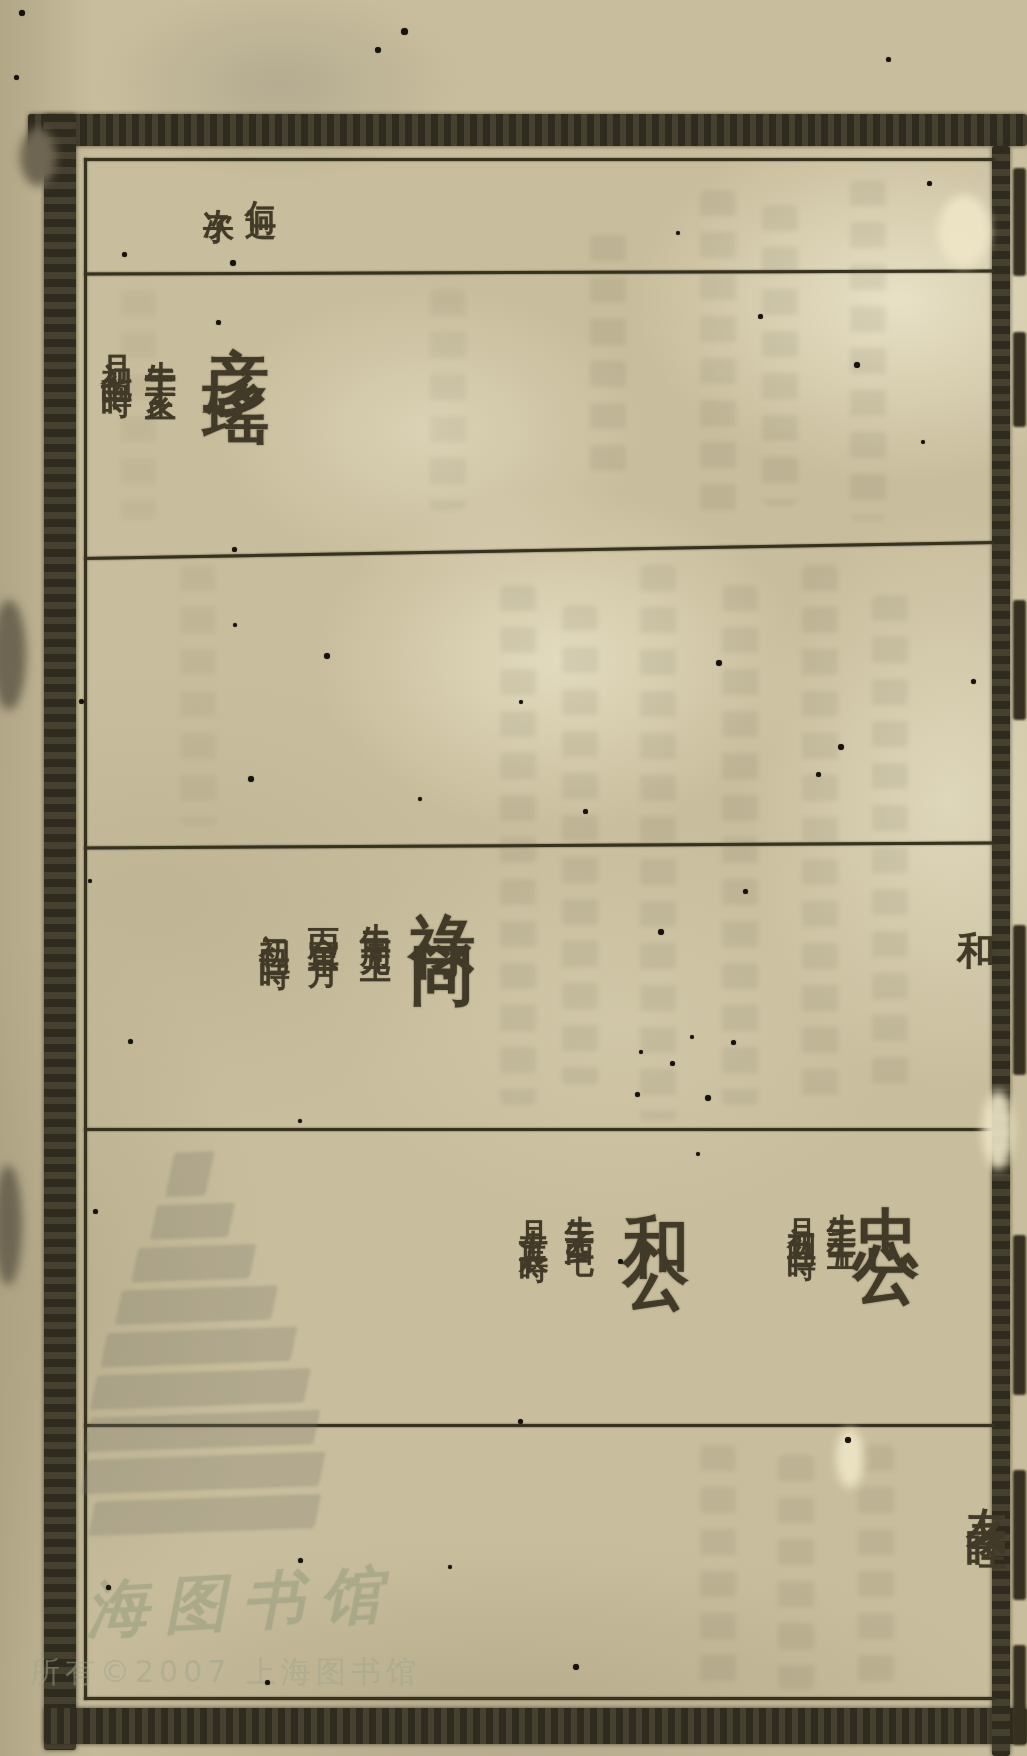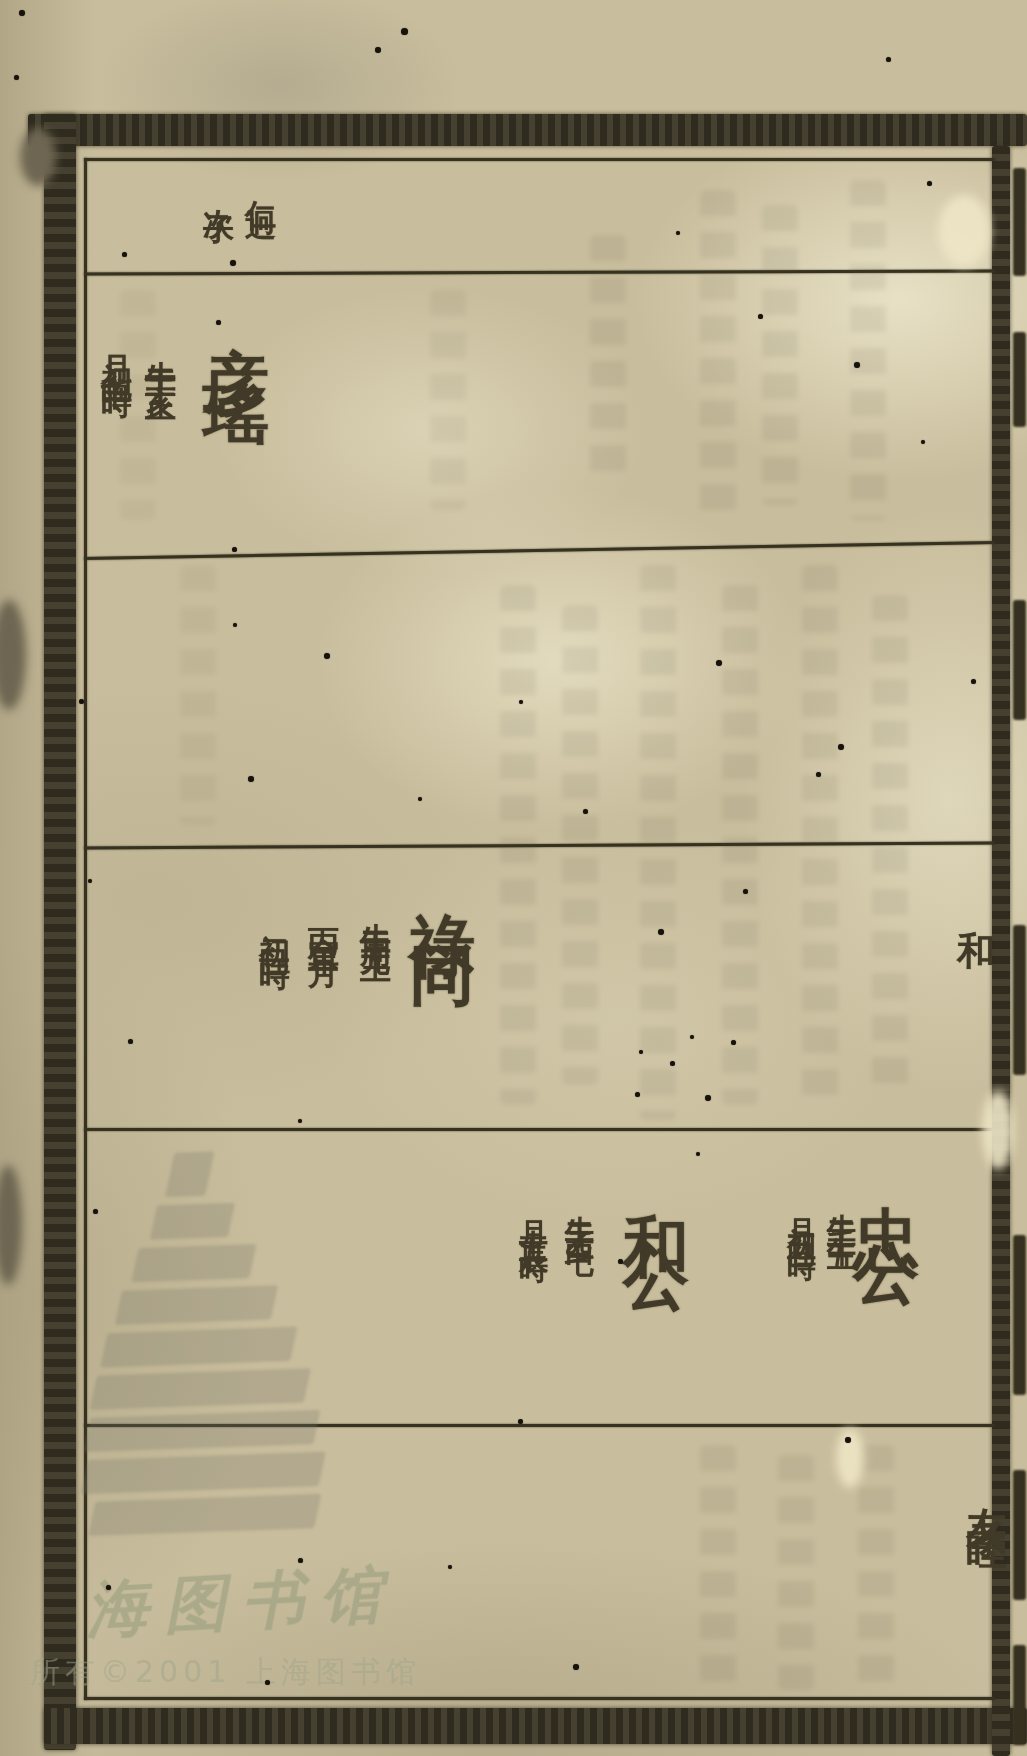--- a/index.html
+++ b/index.html
@@ -140,21 +140,21 @@
   <div class="lv" style="left:78px;top:52px;width:78px;height:34px;"></div>
   <div class="lv" style="left:58px;top:94px;width:118px;height:34px;"></div>
   <div class="lv" style="left:40px;top:136px;width:156px;height:34px;"></div>
   <div class="lv" style="left:24px;top:178px;width:190px;height:34px;"></div>
   <div class="lv" style="left:12px;top:220px;width:214px;height:34px;"></div>
   <div class="lv" style="left:4px;top:262px;width:230px;height:34px;"></div>
   <div class="lv" style="left:0px;top:304px;width:238px;height:34px;"></div>
   <div class="lv" style="left:6px;top:346px;width:226px;height:34px;"></div>
 </div>
 <div class="wm-script">海图书馆</div>
-<div class="wm-copy">所有©2001 上海图书馆</div>
+<div class="wm-copy">所有©2007 上海图书馆</div>
 
 <div id="specks">
     <div class="speck" style="left: 401px; top: 28px; width: 7px; height: 7px;"></div>
     <div class="speck" style="left: 375px; top: 47px; width: 6px; height: 6px;"></div>
     <div class="speck" style="left: 19px; top: 10px; width: 6px; height: 6px;"></div>
     <div class="speck" style="left: 886px; top: 57px; width: 5px; height: 5px;"></div>
     <div class="speck" style="left: 14px; top: 75px; width: 5px; height: 5px;"></div>
     <div class="speck" style="left: 122px; top: 252px; width: 5px; height: 5px;"></div>
     <div class="speck" style="left: 230px; top: 260px; width: 6px; height: 6px;"></div>
     <div class="speck" style="left: 216px; top: 320px; width: 5px; height: 5px;"></div>

